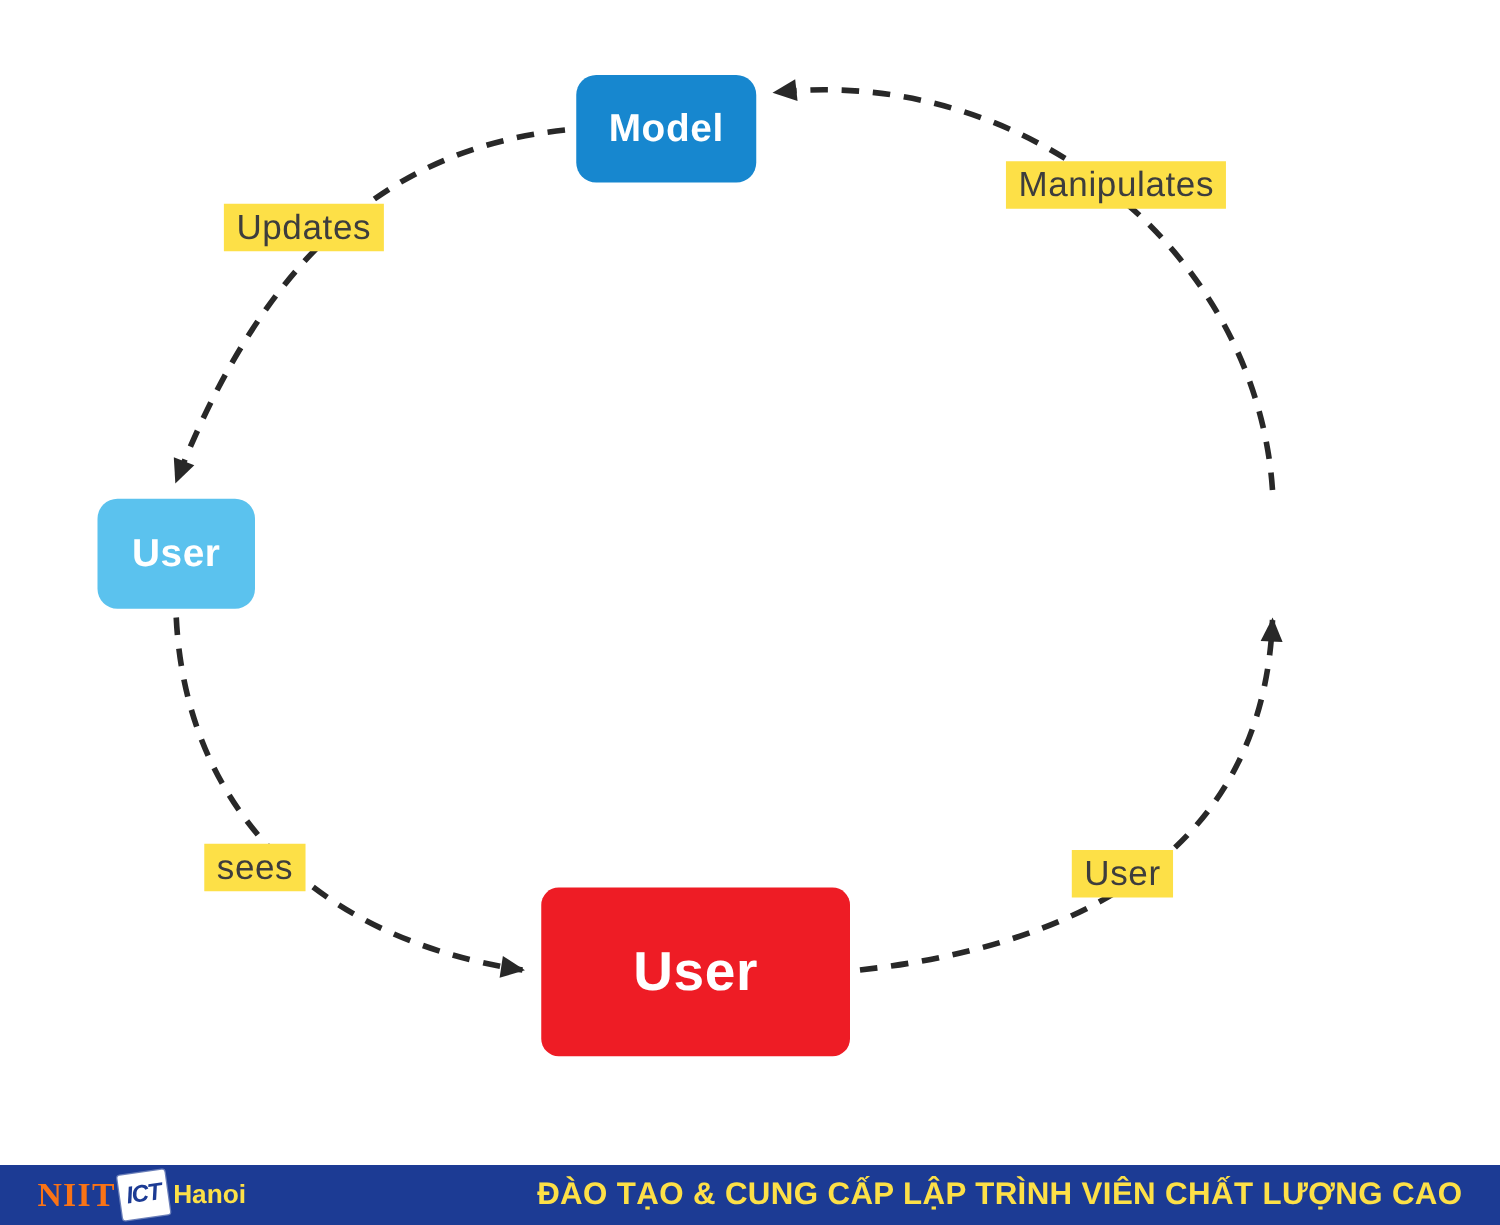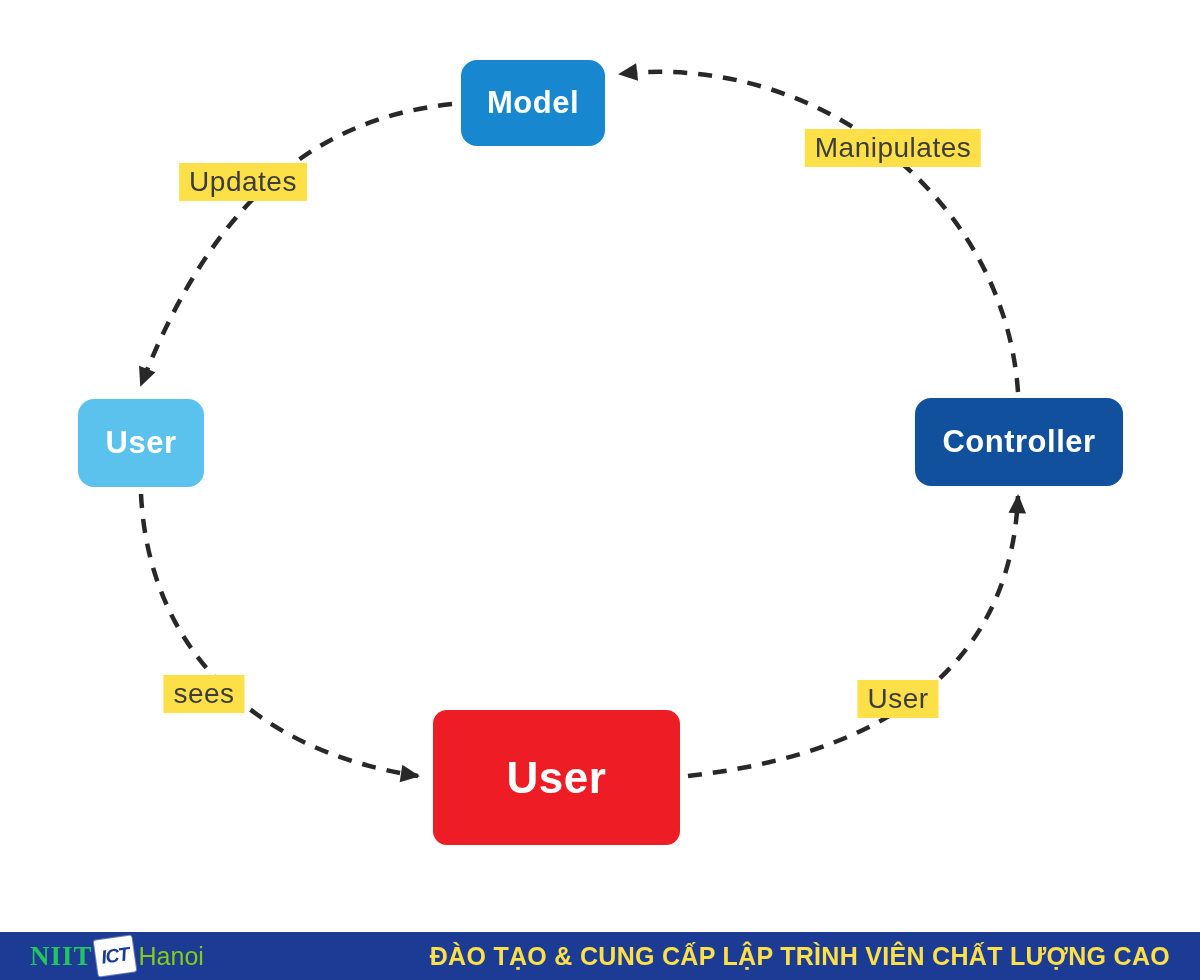--- a/index.html
+++ b/index.html
@@ -25,28 +25,28 @@
   .node.model{left:461px;top:60px;width:144px;height:86px;background:#1787cf;font-size:31px;text-align:center;}
   .node.view{left:78px;top:399px;width:126px;height:88px;background:#5bc2ee;font-size:31px;}
   .node.controller{left:915px;top:398px;width:208px;height:88px;background:#10509c;font-size:31px;}
   .node.user{left:433px;top:710px;width:247px;height:135px;background:#ee1c25;font-size:44px;border-radius:14px;}
 
   .footer{
     position:absolute;left:0;top:932px;width:1200px;height:48px;
     background:#1c3b94;display:flex;align-items:center;
   }
   .logo{position:absolute;left:30px;top:0;height:48px;display:flex;align-items:center;}
-  .logo .niit{font-family:"Liberation Serif",serif;font-weight:700;font-size:27px;color:#22c55e;letter-spacing:1px;}
+  .logo .niit{font-family:"Liberation Serif",serif;font-weight:700;font-size:27px;color:#f97316;letter-spacing:1px;}
   .logo .ict-box{
     width:38px;height:36px;background:#ffffff;transform:rotate(-8deg);
     display:flex;align-items:center;justify-content:center;margin:0 5px 0 3px;border-radius:2px;
     box-shadow:0 0 0 1px rgba(255,255,255,0.35);
   }
   .logo .ict{color:#1c3b94;font-weight:700;font-style:italic;font-size:19px;letter-spacing:-1px;}
-  .logo .hanoi{font-size:25px;color:#84cc16;font-weight:400;}
+  .logo .hanoi{font-size:21px;color:#fde047;font-weight:700;}
   .tagline{
     position:absolute;right:30px;top:50%;transform:translateY(-50%);
     font-size:25px;font-weight:700;color:#fde047;white-space:nowrap;letter-spacing:0.3px;
   }
 </style>
 </head>
 <body>
 
 <div class="canvas">
 
@@ -66,23 +66,20 @@
   <div class="edge-label" id="lbl-manipulates">Manipulates</div>
   <div class="edge-label" id="lbl-sees">sees</div>
   <div class="edge-label" id="lbl-uses">User</div>
 
   <div class="node model">
     <span>Model</span>
   </div>
   <div class="node view">
     <span>User</span>
   </div>
-  <div class="node controller">
-    <span>Controller</span>
-  </div>
   <div class="node user">
     <span>User</span>
   </div>
 
   <div class="footer">
     <div class="logo">
       <span class="niit">NIIT</span>
       <span class="ict-box">
         <span class="ict">ICT</span>
       </span>

